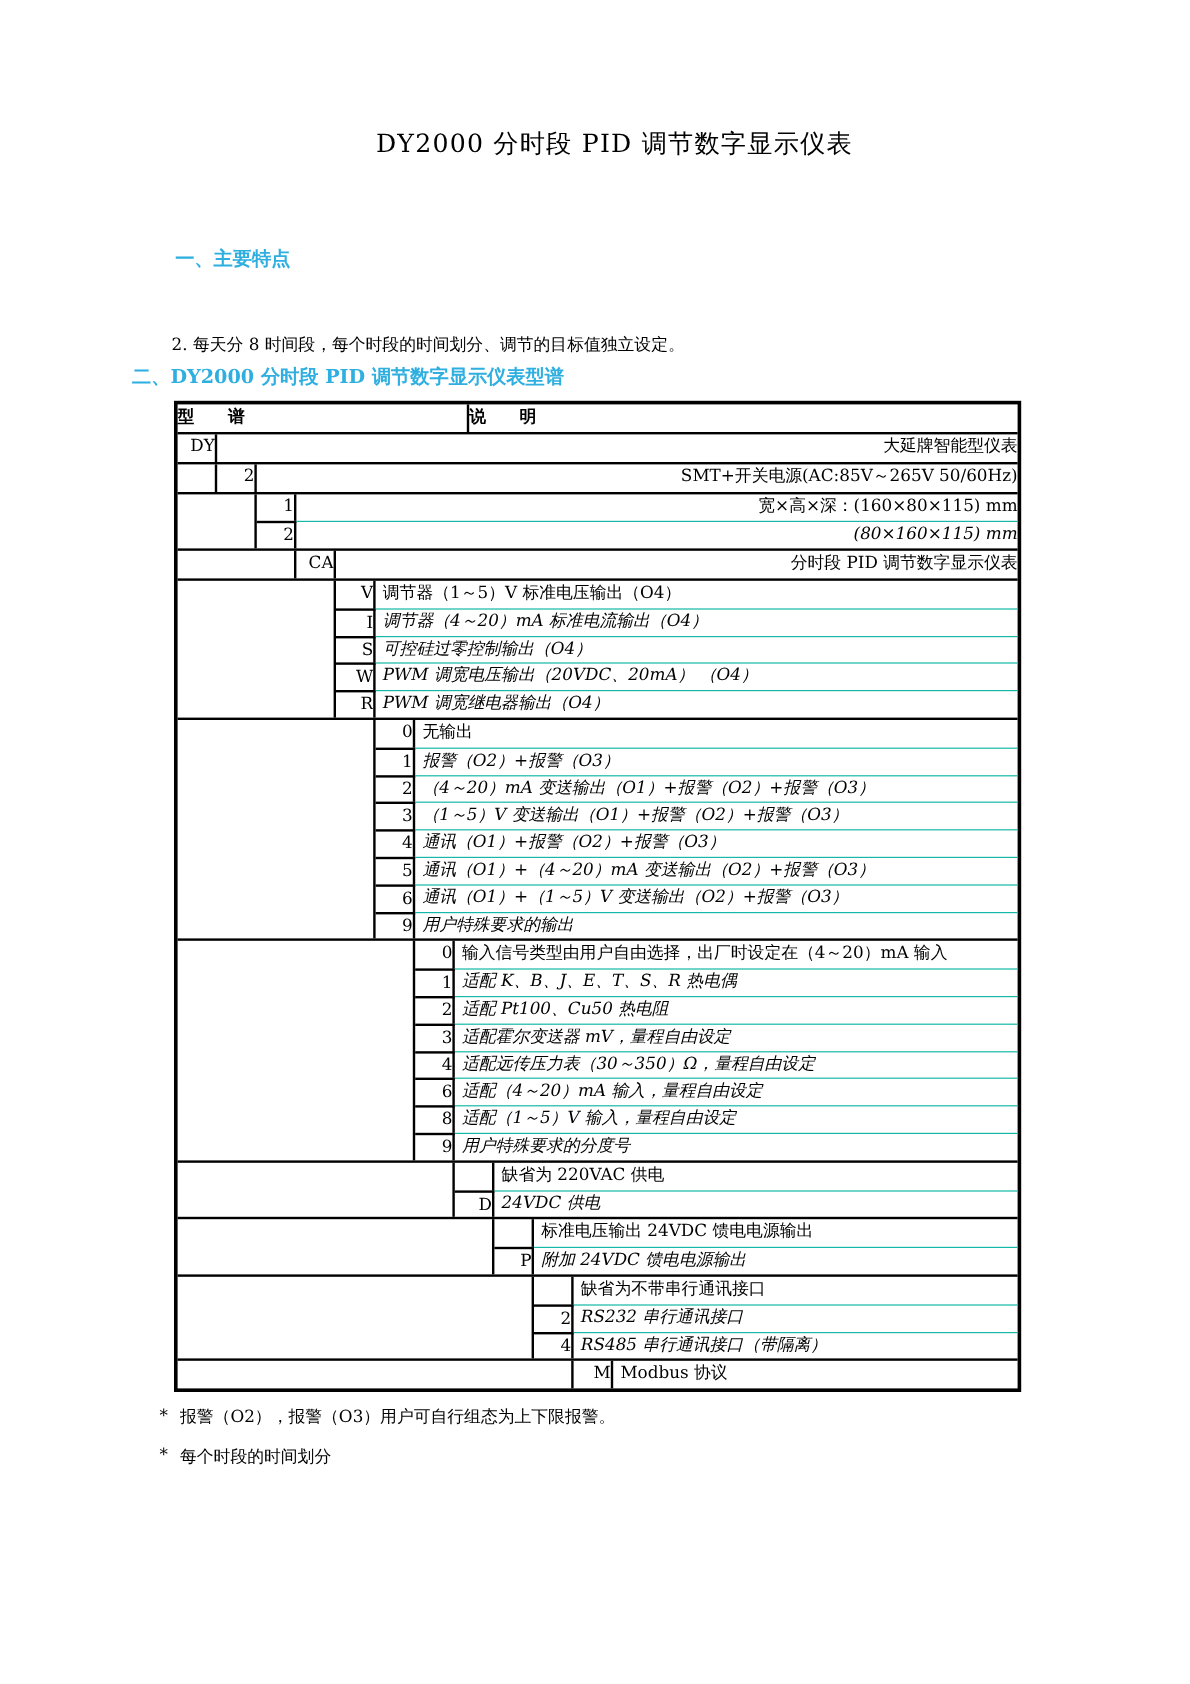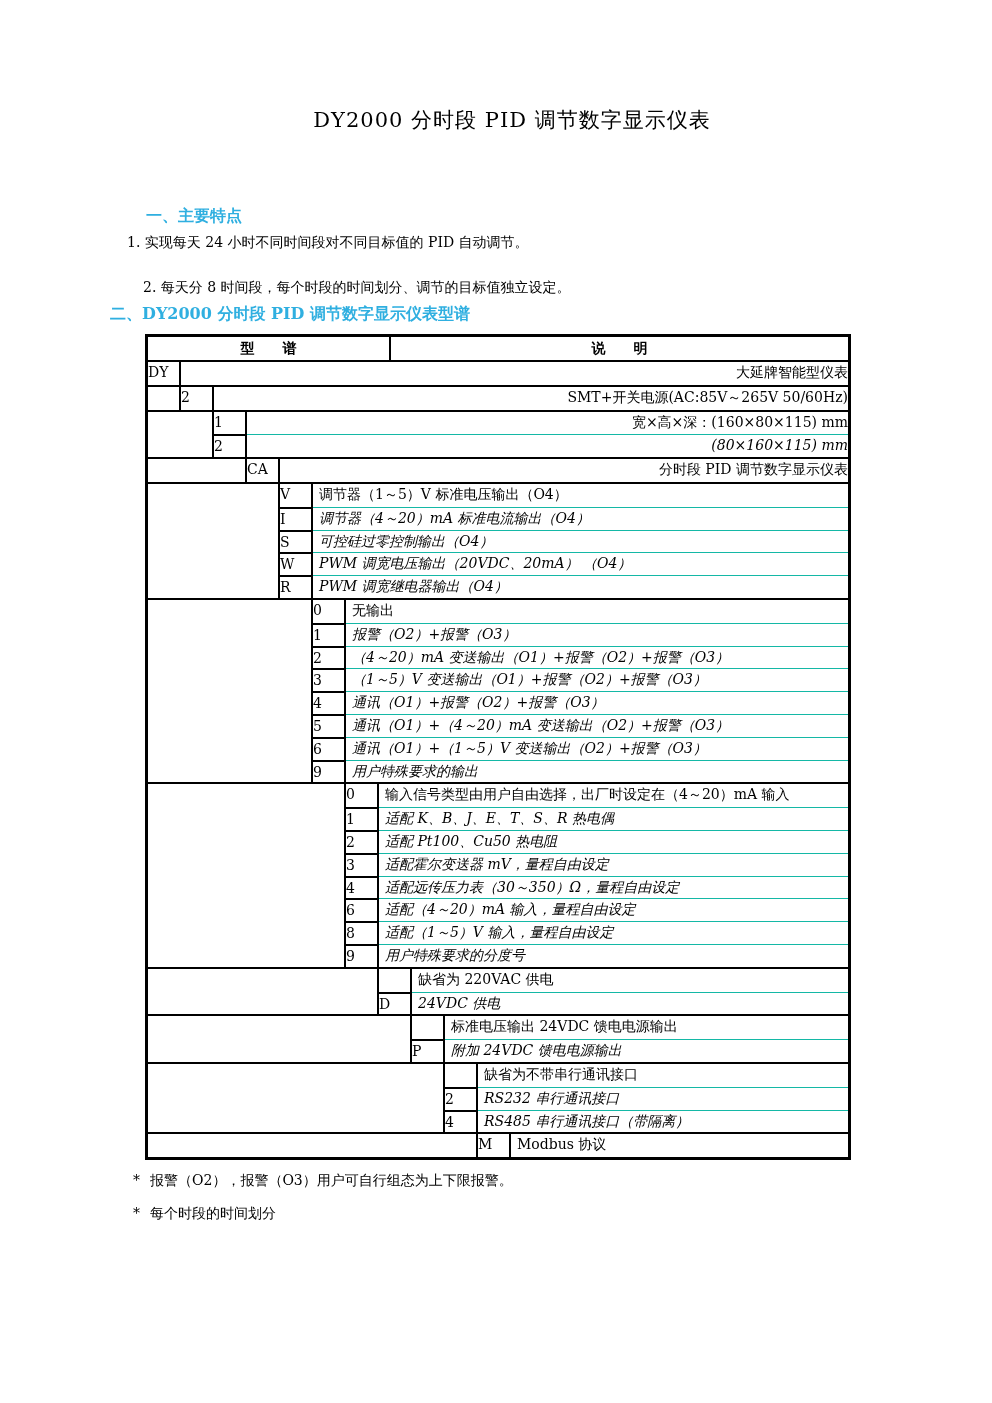--- a/index.html
+++ b/index.html
@@ -52,36 +52,36 @@
     border: 3px solid #000;
     font-size: 14px;
     background: #fff;
   }
   .thead {
     display: flex;
     height: 25px;
     border-bottom: 2px solid #000;
     font-weight: bold;
   }
-  .thead > div { line-height: 23px; text-align: center; }
+  .thead > div { line-height: 23px; }
   .th-model { width: 243px; border-right: 2px solid #000; }
   .th-desc  { flex: 1; }
 
   .tgroup { display: flex; }
   .tgroup + .tgroup { border-top: 2px solid #000; }
   .tleft { flex: none; border-right: 2px solid #000; }
   .trows { flex: 1; display: flex; flex-direction: column; }
   .trow  { display: flex; height: 22.8px; }
   .trow + .trow .tcode { border-top: 2px solid #000; }
   .trow + .trow .tdesc { border-top: 1px solid #14b8a6; font-style: italic; }
   .tcode {
     flex: none;
     width: 33px;
     border-right: 2px solid #000;
-    text-align: left;
+    text-align: right;
     line-height: 21px;
     overflow: hidden;
   }
   .tdesc { flex: 1; line-height: 21px; white-space: nowrap; overflow: hidden; }
   .trow.center .tdesc { text-align: right; }
   .trow.left   .tdesc { padding-left: 6px; }
 
   .footnote {
     position: absolute;
     left: 133px;
@@ -96,21 +96,20 @@
 </style>
 </head>
 <body>
 
 <div class="page">
 
   <div class="doc-title">DY2000 分时段 PID 调节数字显示仪表</div>
 
   <div class="sec-heading" id="heading-features">一、主要特点</div>
 
-  <div class="feature-item" id="feature-1">1. 实现每天 24 小时不同时间段对不同目标值的 PID 自动调节。</div>
   <div class="feature-item" id="feature-2">2. 每天分 8 时间段，每个时段的时间划分、调节的目标值独立设定。</div>
 
   <div class="sec-heading" id="heading-spectrum">二、DY2000 分时段 PID 调节数字显示仪表型谱</div>
 
   <div class="spec-table">
     <div class="thead">
       <div class="th-model">型　　谱</div>
       <div class="th-desc">说　　明</div>
     </div>
     <div class="tbody">

